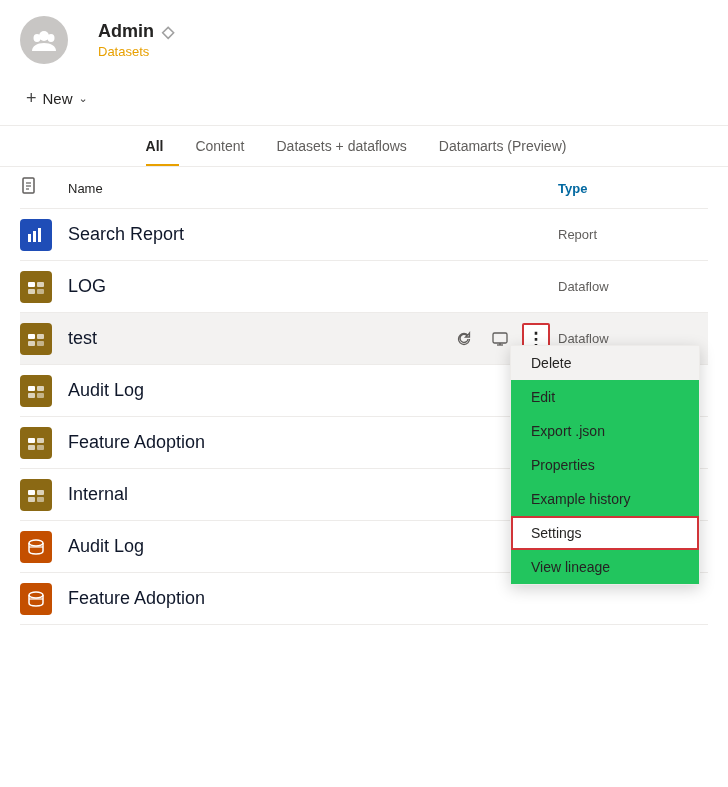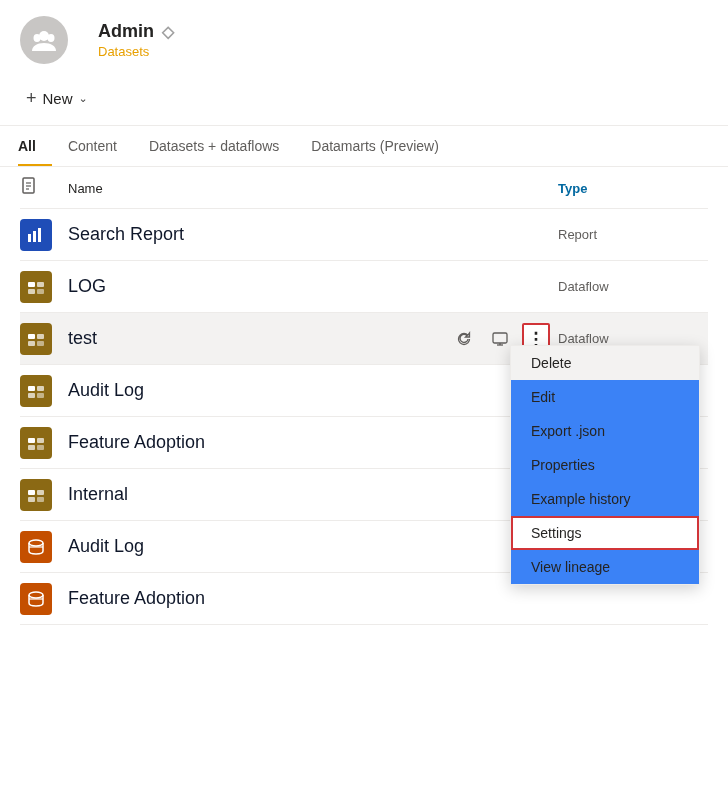--- a/index.html
+++ b/index.html
@@ -80,20 +80,21 @@
       color: #444;
     }
 
     
     .tabs {
       display: flex;
       gap: 0;
       padding: 0 18px;
       border-bottom: 1px solid #edebe9;
       margin-bottom: 0;
+      justify-content: center;
     }
     .tab {
       padding: 12px 16px 10px 16px;
       cursor: pointer;
       font-size: 14px;
       color: #605e5c;
       border-bottom: 2px solid transparent;
       white-space: nowrap;
     }
     .tab:first-child { padding-left: 0; }
@@ -219,21 +220,21 @@
       z-index: 100;
       min-width: 190px;
       border-radius: 2px;
     }
     .context-menu-item {
       padding: 9px 20px;
       font-size: 14px;
       color: #252423;
       cursor: pointer;
       white-space: nowrap;
-      background: #3b82f6;
+      background: #22c55e;
     }
     .context-menu-item.highlighted {
       background: #fff;
       outline: 2px solid #d13438;
       outline-offset: -2px;
     }
     .context-menu-item.active-bg {
       background: #f3f2f1;
     }
 

